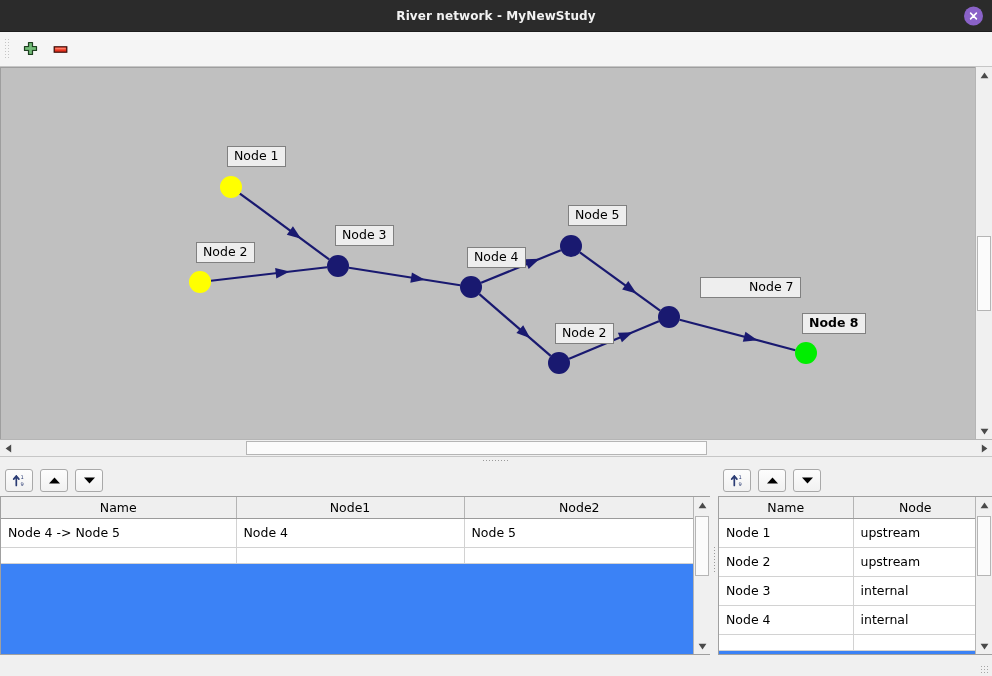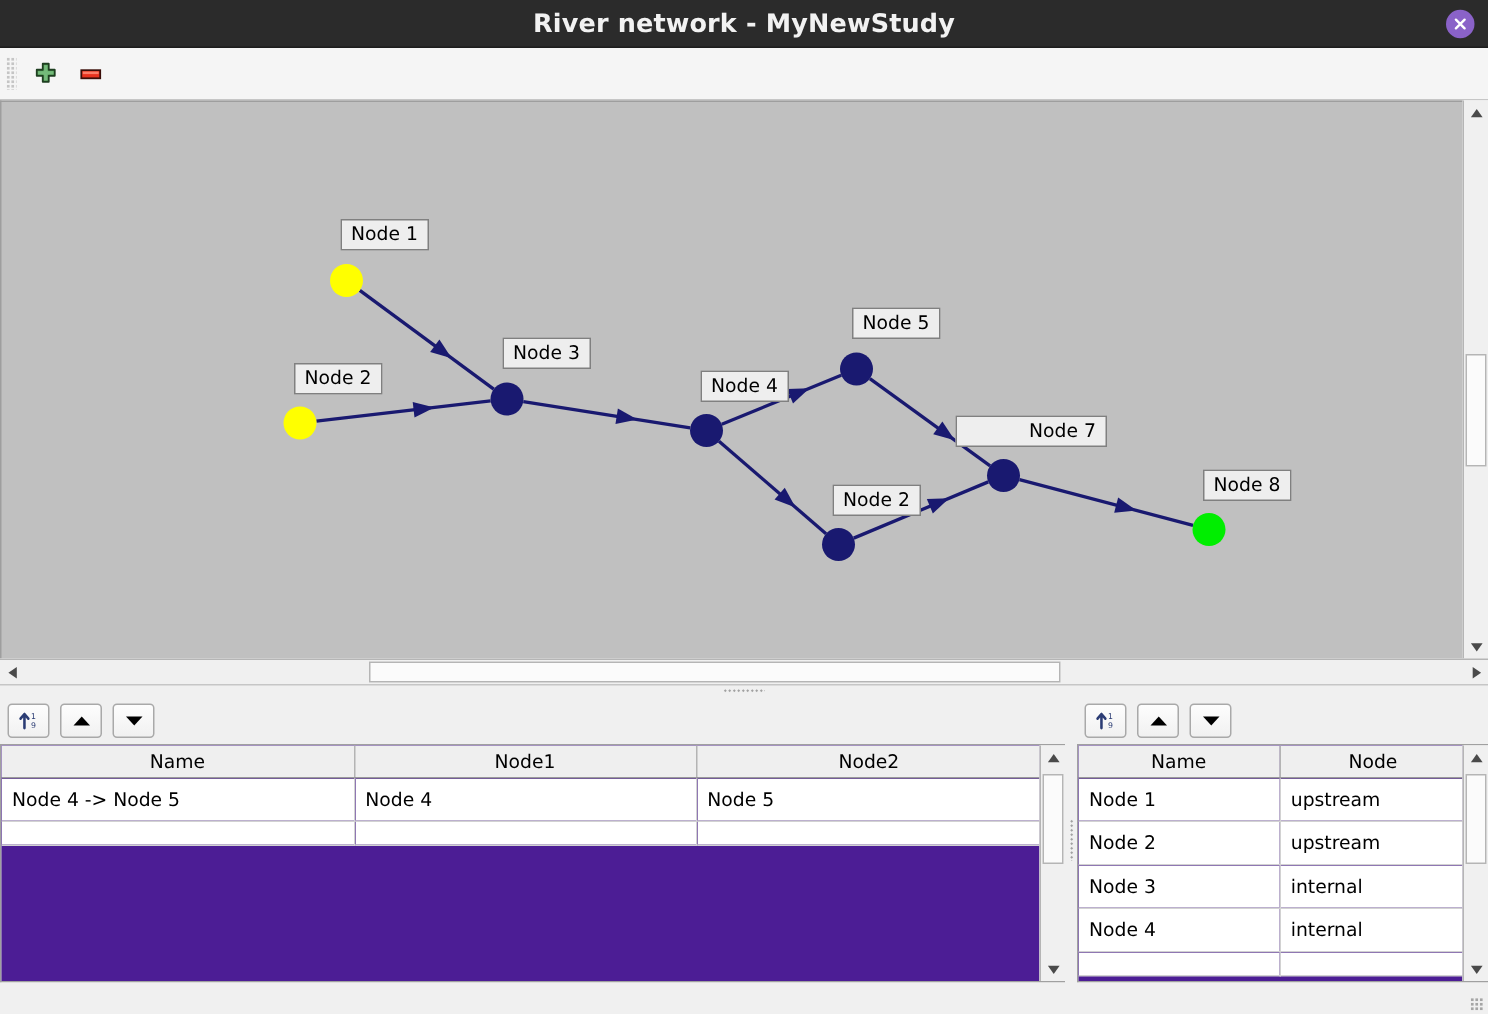--- a/index.html
+++ b/index.html
@@ -20,21 +20,21 @@
   
   .titlebar {
     height: 31px; min-height: 31px;
     background: #2b2b2b;
     color: #ffffff;
     display: flex; align-items: center; justify-content: center;
     position: relative;
     border-bottom: 1px solid #1d1d1d;
   }
   .titlebar-text {
-    font-size: 17px; font-weight: bold;
+    font-size: 12px; font-weight: bold;
     letter-spacing: .1px;
     color: #f2f2f2;
   }
   .close-btn {
     position: absolute; right: 9px; top: 50%;
     transform: translateY(-50%);
     width: 19px; height: 19px; border-radius: 50%;
     background: #8a62c8;
     display: flex; align-items: center; justify-content: center;
     cursor: pointer;
@@ -181,21 +181,21 @@
 
   .table-area {
     flex: 1; display: flex; min-height: 0;
     border: 1px solid #a0a0a0;
     border-right: none;
     background: #ffffff;
     box-sizing: border-box;
     margin-right: 0;
   }
   .panel.right .table-area { margin-left: 0; }
-  .tbl-scrollwrap { flex: 1; min-width: 0; overflow: hidden; background:#4c1d95; }
+  .tbl-scrollwrap { flex: 1; min-width: 0; overflow: hidden; background:#3b82f6; }
   table.grid {
     border-collapse: collapse;
     width: 100%;
     table-layout: fixed;
     font-size: 12.5px;
     color: #000;
   }
   table.grid th {
     background: #efefef;
     border-right: 1px solid #b4b4b4;
@@ -304,22 +304,22 @@
               <circle cx="805" cy="285" r="11" fill="#00ee00"></circle>
             </g>
         </svg>
         <div id="labels-layer">
             <div class="node-label" style="left: 226px; top: 78px;">Node 1</div>
             <div class="node-label" style="left: 195px; top: 174px;">Node 2</div>
             <div class="node-label" style="left: 334px; top: 157px;">Node 3</div>
             <div class="node-label" style="left: 466px; top: 179px;">Node 4</div>
             <div class="node-label" style="left: 567px; top: 137px;">Node 5</div>
             <div class="node-label" style="left: 554px; top: 255px;">Node 2</div>
-            <div class="node-label" style="left: 636px; top: 209px; padding-left: 48px;">Node 7</div>
-            <div class="node-label" style="left: 801px; top: 245px;">Node 8</div>
+            <div class="node-label" style="left: 699px; top: 209px; padding-left: 48px;">Node 7</div>
+            <div class="node-label" style="left: 801px; top: 245px; font-weight: bold;">Node 8</div>
           </div>
       </div>
       <div class="vscroll">
         <div class="sb-arrow">
           <svg width="9" height="7" viewBox="0 0 9 7">
             <path d="M4.5 0.6 L8.4 6.2 L0.6 6.2 z" fill="#4a4a4a"></path>
           </svg>
         </div>
         <div class="sb-track">
           <div class="sb-thumb v" id="canvas-vthumb" style="top: 45%; height: 22%;"></div>

